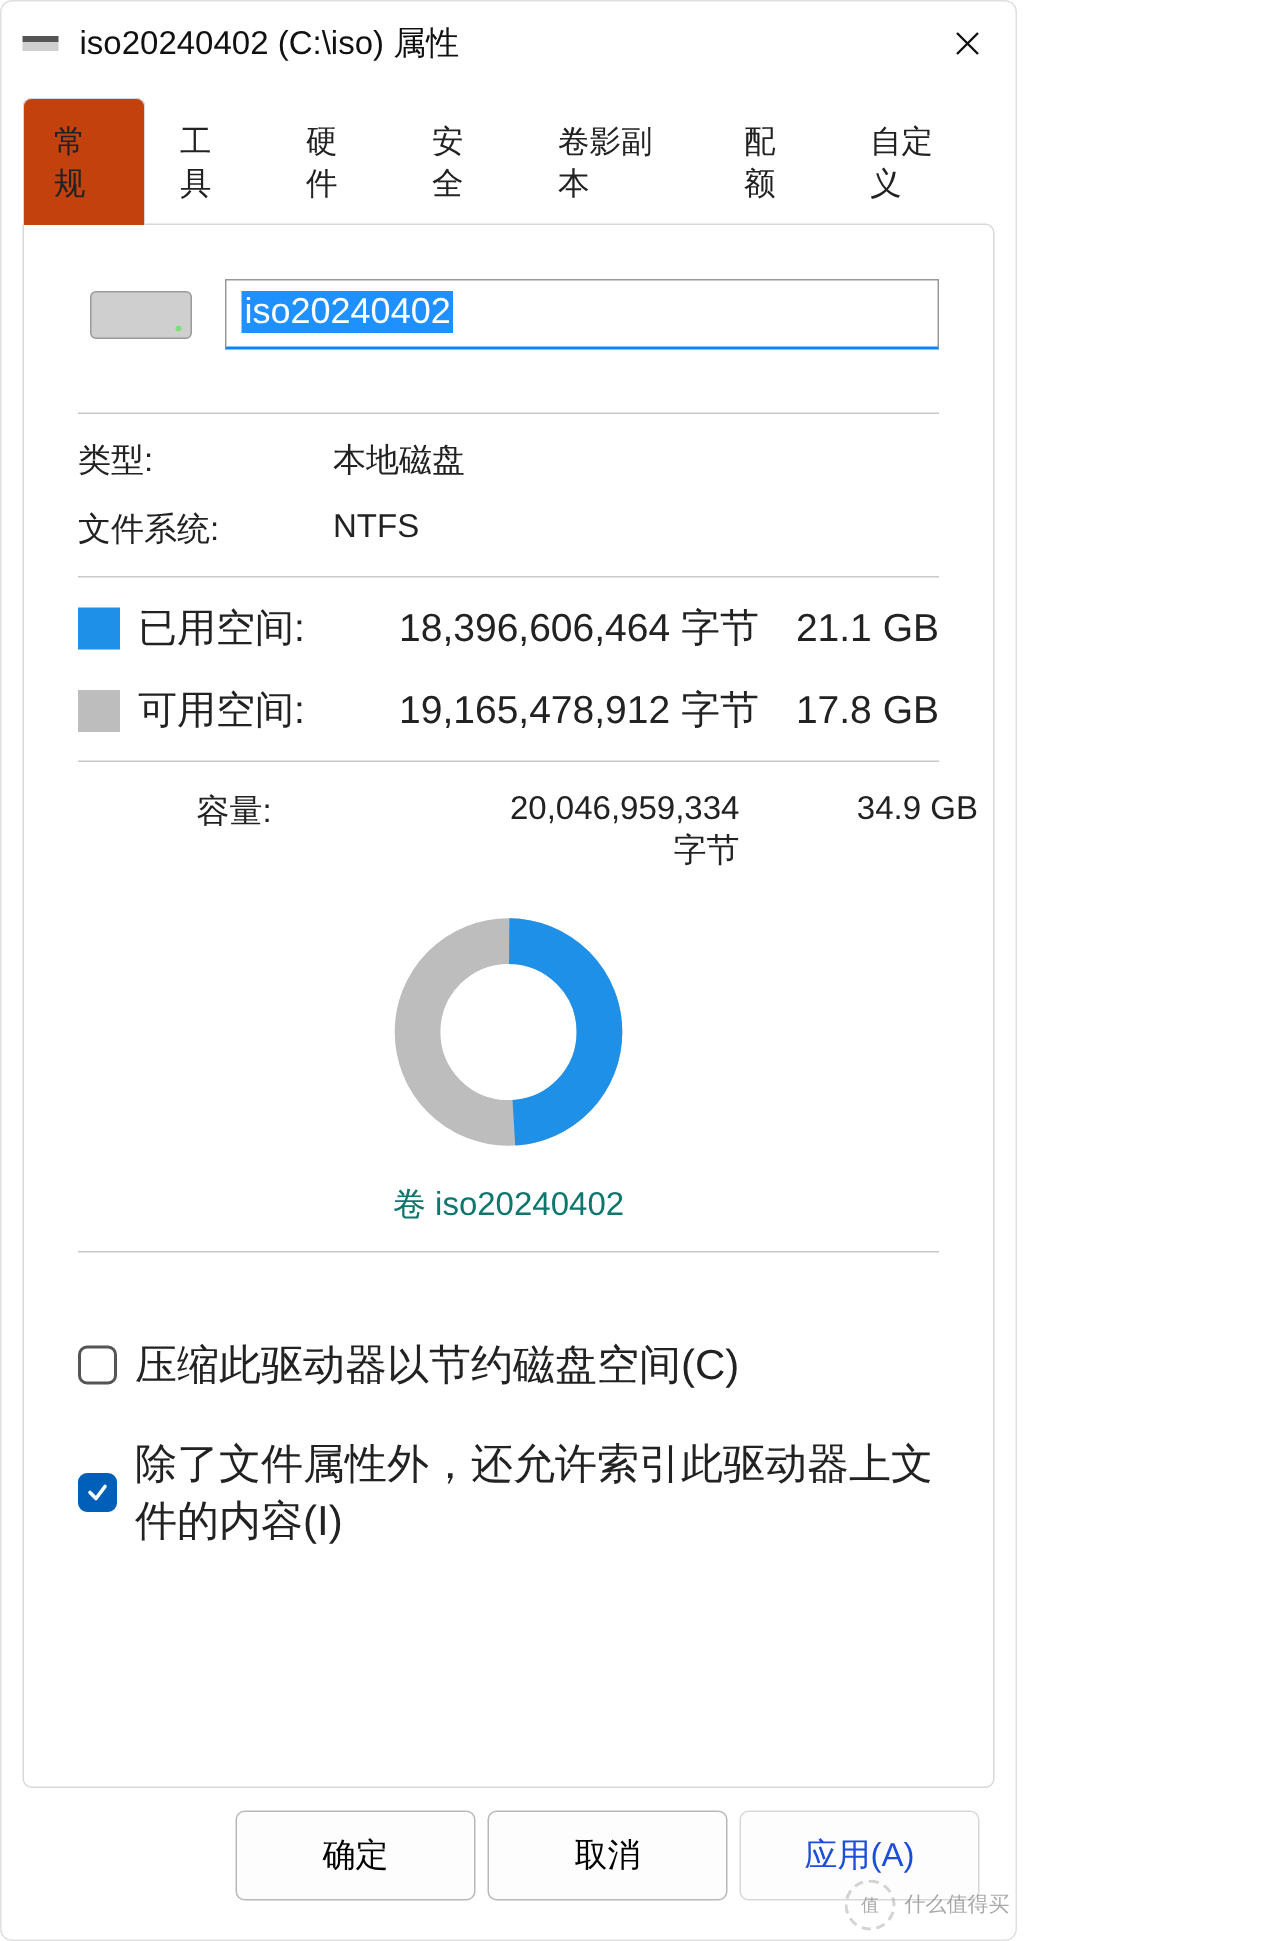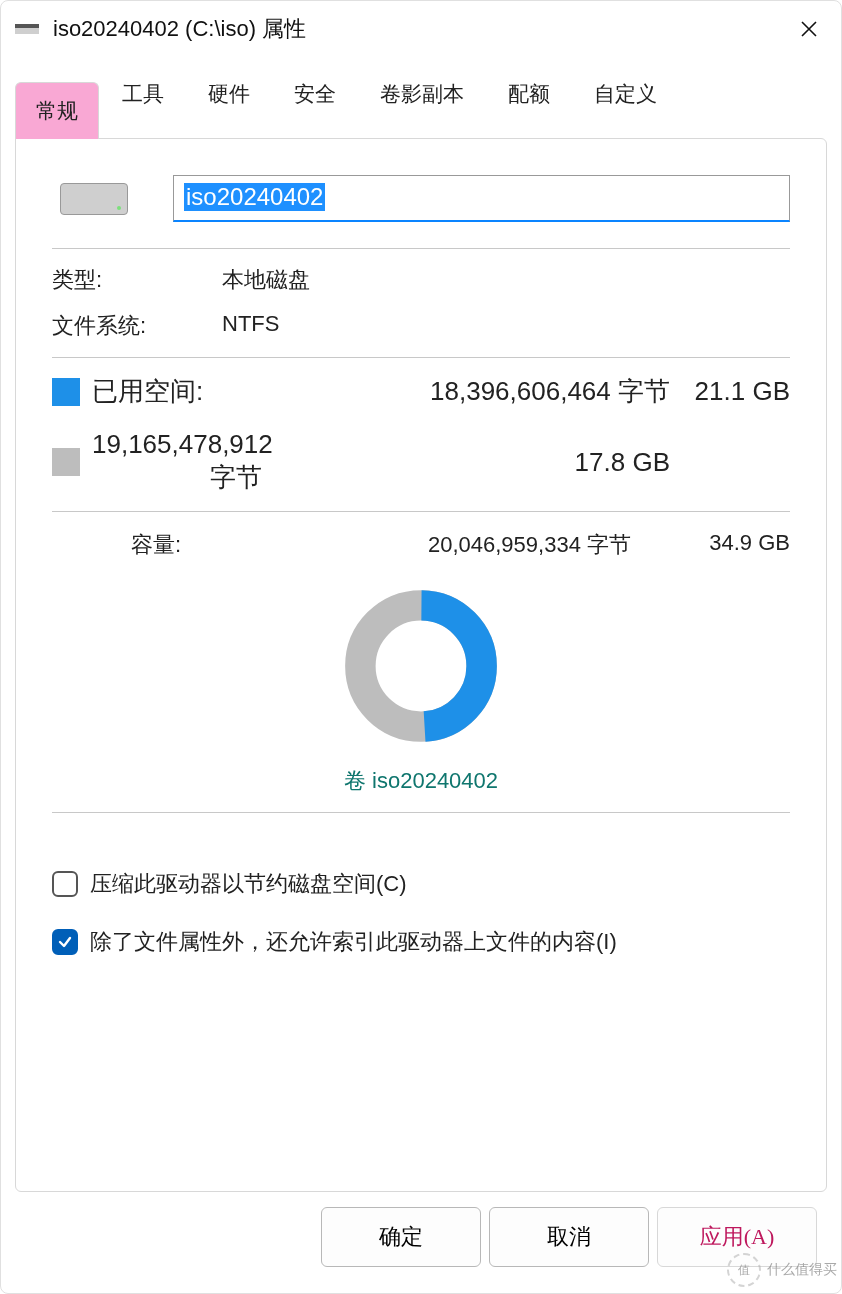--- a/index.html
+++ b/index.html
@@ -5,21 +5,21 @@
   * { box-sizing: border-box; }
   body {
     margin: 0;
     font-family: "Microsoft YaHei", "Segoe UI", sans-serif;
     background: #fff;
     width: 842px;
     height: 1294px;
     overflow: hidden;
   }
   .window {
-    width: 842px;
+    width: 678px;
     height: 1294px;
     background: #fff;
     border: 1px solid #e0e0e0;
     border-radius: 8px;
     display: flex;
     flex-direction: column;
     position: relative;
   }
   .titlebar {
     display: flex;
@@ -51,39 +51,38 @@
     font-size: 21px;
     color: #222;
     cursor: pointer;
     border: 1px solid transparent;
     border-bottom: none;
     border-radius: 6px 6px 0 0;
     margin-right: 2px;
   }
   .tab.active {
     border-color: #d8d8d8;
-    background: #f9a8d4;
+    background: #c2410c;
     position: relative;
     z-index: 2;
-    margin-top: 17px;
   }
   .tab-panel {
     border: 1px solid #d8d8d8;
     margin: 0 14px;
     border-radius: 0 6px 6px 6px;
     padding: 36px 36px 40px 36px;
     flex: 1;
     position: relative;
     top: -1px;
   }
   .drive-row {
     display: flex;
     align-items: center;
-    gap: 45px;
-    margin-bottom: 26px;
+    gap: 22px;
+    margin-bottom: 42px;
     margin-left: 8px;
   }
   .drive-icon {
     width: 68px; height: 32px;
     background: #cfcfcf;
     border: 1px solid #999;
     border-radius: 4px;
     position: relative;
   }
   .drive-icon::after {
@@ -155,21 +154,21 @@
     width: 160px; height:160px;
   }
   .vol-label {
     text-align:center;
     font-size:22px;
     color:#0f766e;
     margin-bottom: 6px;
   }
   .checks {
     margin-top: 56px;
-    font-size: 22px;
+    font-size: 28px;
     color:#222;
   }
   .check-row {
     display:flex; align-items:center; gap:12px;
     margin: 28px 0;
   }
   .cbox {
     width:26px;height:26px;border:2px solid #555;border-radius:6px;
     display:flex;align-items:center;justify-content:center;
     flex-shrink:0;
@@ -188,24 +187,23 @@
     min-width: 160px;
     padding: 14px 10px;
     font-size: 22px;
     border:1px solid #b8b8b8;
     border-radius:6px;
     background:#fdfdfd;
     text-align:center;
     cursor:pointer;
   }
   .btn.disabled {
-    color:#be185d;
+    color:#1d4ed8;
     border-color:#d8d8d8;
     cursor:default;
-    font-family:Liberation Serif, serif;
   }
   .watermark {
     position:absolute;
     right:4px; bottom:6px;
     opacity:0.5;
     display:flex;align-items:center;gap:6px;
     font-size:14px;color:#555;
   }
   .watermark .wm-circ{
     width:34px;height:34px;border-radius:50%;border:2px dashed #aaa;
@@ -260,20 +258,21 @@
 
     <hr class="sep">
 
     <div class="space-grid">
       <div class="sq used"></div>
       <div>已用空间:</div>
       <div class="txt-right">18,396,606,464 字节</div>
       <div class="txt-right">21.1 GB</div>
 
       <div class="sq free"></div>
+      <div>可用空间:</div>
       <div class="txt-right">19,165,478,912 字节</div>
       <div class="txt-right">17.8 GB</div>
     </div>
 
     <hr class="sep">
 
     <div class="cap-grid">
       <div></div>
       <div>容量:</div>
       <div class="txt-right">20,046,959,334 字节</div>

